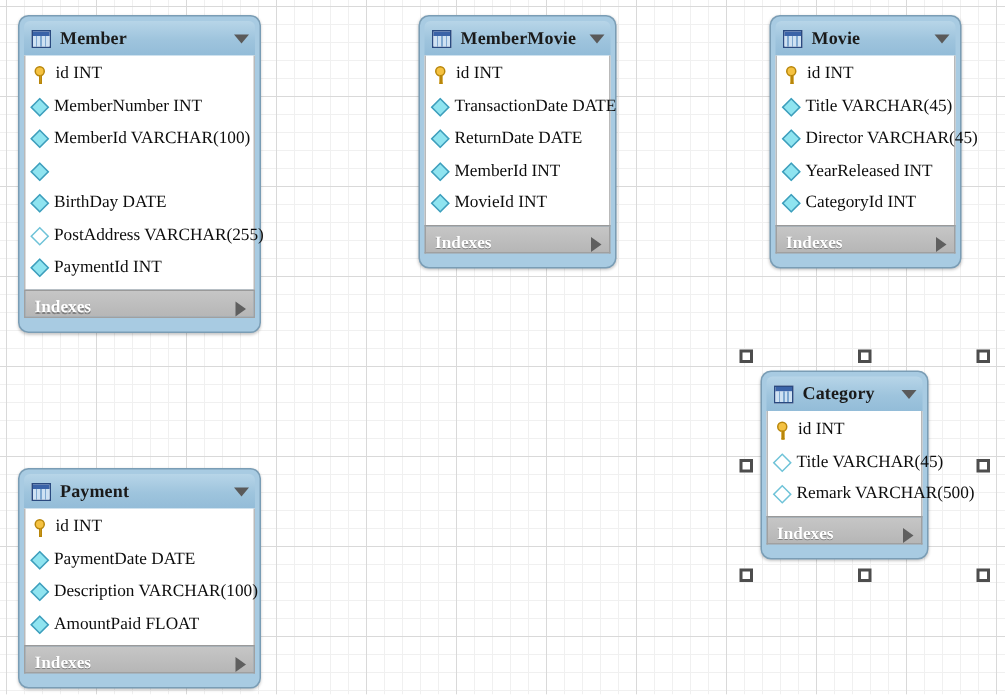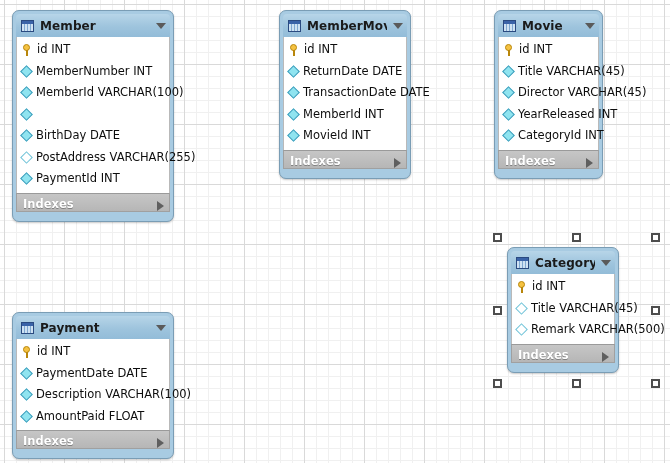--- a/index.html
+++ b/index.html
@@ -30,20 +30,21 @@
 
   
   .entity {
     position: absolute;
     box-sizing: border-box;
     background: #a8cbe2;
     border: 1px solid #7a9db5;
     border-radius: 7px;
     padding: 3px 3px 9px 3px;
     box-shadow: 0 1px 2px rgba(0,0,0,0.22);
+    font-family: Liberation Serif, serif;
   }
   .entity-header {
     height: 23px;
     display: flex;
     align-items: center;
     padding: 0 4px 0 5px;
     background: linear-gradient(to bottom, #b7d5e8 0%, #9ec4dd 55%, #93bcd8 100%);
     border-radius: 4px 4px 0 0;
     box-sizing: border-box;
   }
@@ -246,41 +247,41 @@
         <span class="entity-title">MemberMovie</span>
         <span class="caret-down"></span>
       </div>
       <div class="entity-body">
         <div class="col-row">
           <span class="keyicon"></span>
           <span class="col-label">id INT</span>
         </div>
         <div class="col-row">
           <span class="diamond"></span>
+          <span class="col-label">TransactionDate DATE</span>
+        </div>
+        <div class="col-row">
+          <span class="diamond"></span>
           <span class="col-label">ReturnDate DATE</span>
         </div>
         <div class="col-row">
           <span class="diamond"></span>
-          <span class="col-label">TransactionDate DATE</span>
-        </div>
-        <div class="col-row">
-          <span class="diamond"></span>
           <span class="col-label">MemberId INT</span>
         </div>
         <div class="col-row">
           <span class="diamond"></span>
           <span class="col-label">MovieId INT</span>
         </div>
       </div>
       <div class="entity-footer">
         <span class="footer-label">Indexes</span>
         <span class="caret-right"></span>
       </div>
     </div>
-    <div class="entity" style="left: 494px; top: 10px; width: 109px;">
+    <div class="entity" style="left: 513px; top: 10px; width: 128px;">
       <div class="entity-header">
         <span class="tbl-icon"></span>
         <span class="entity-title">Movie</span>
         <span class="caret-down"></span>
       </div>
       <div class="entity-body">
         <div class="col-row">
           <span class="keyicon"></span>
           <span class="col-label">id INT</span>
         </div>

